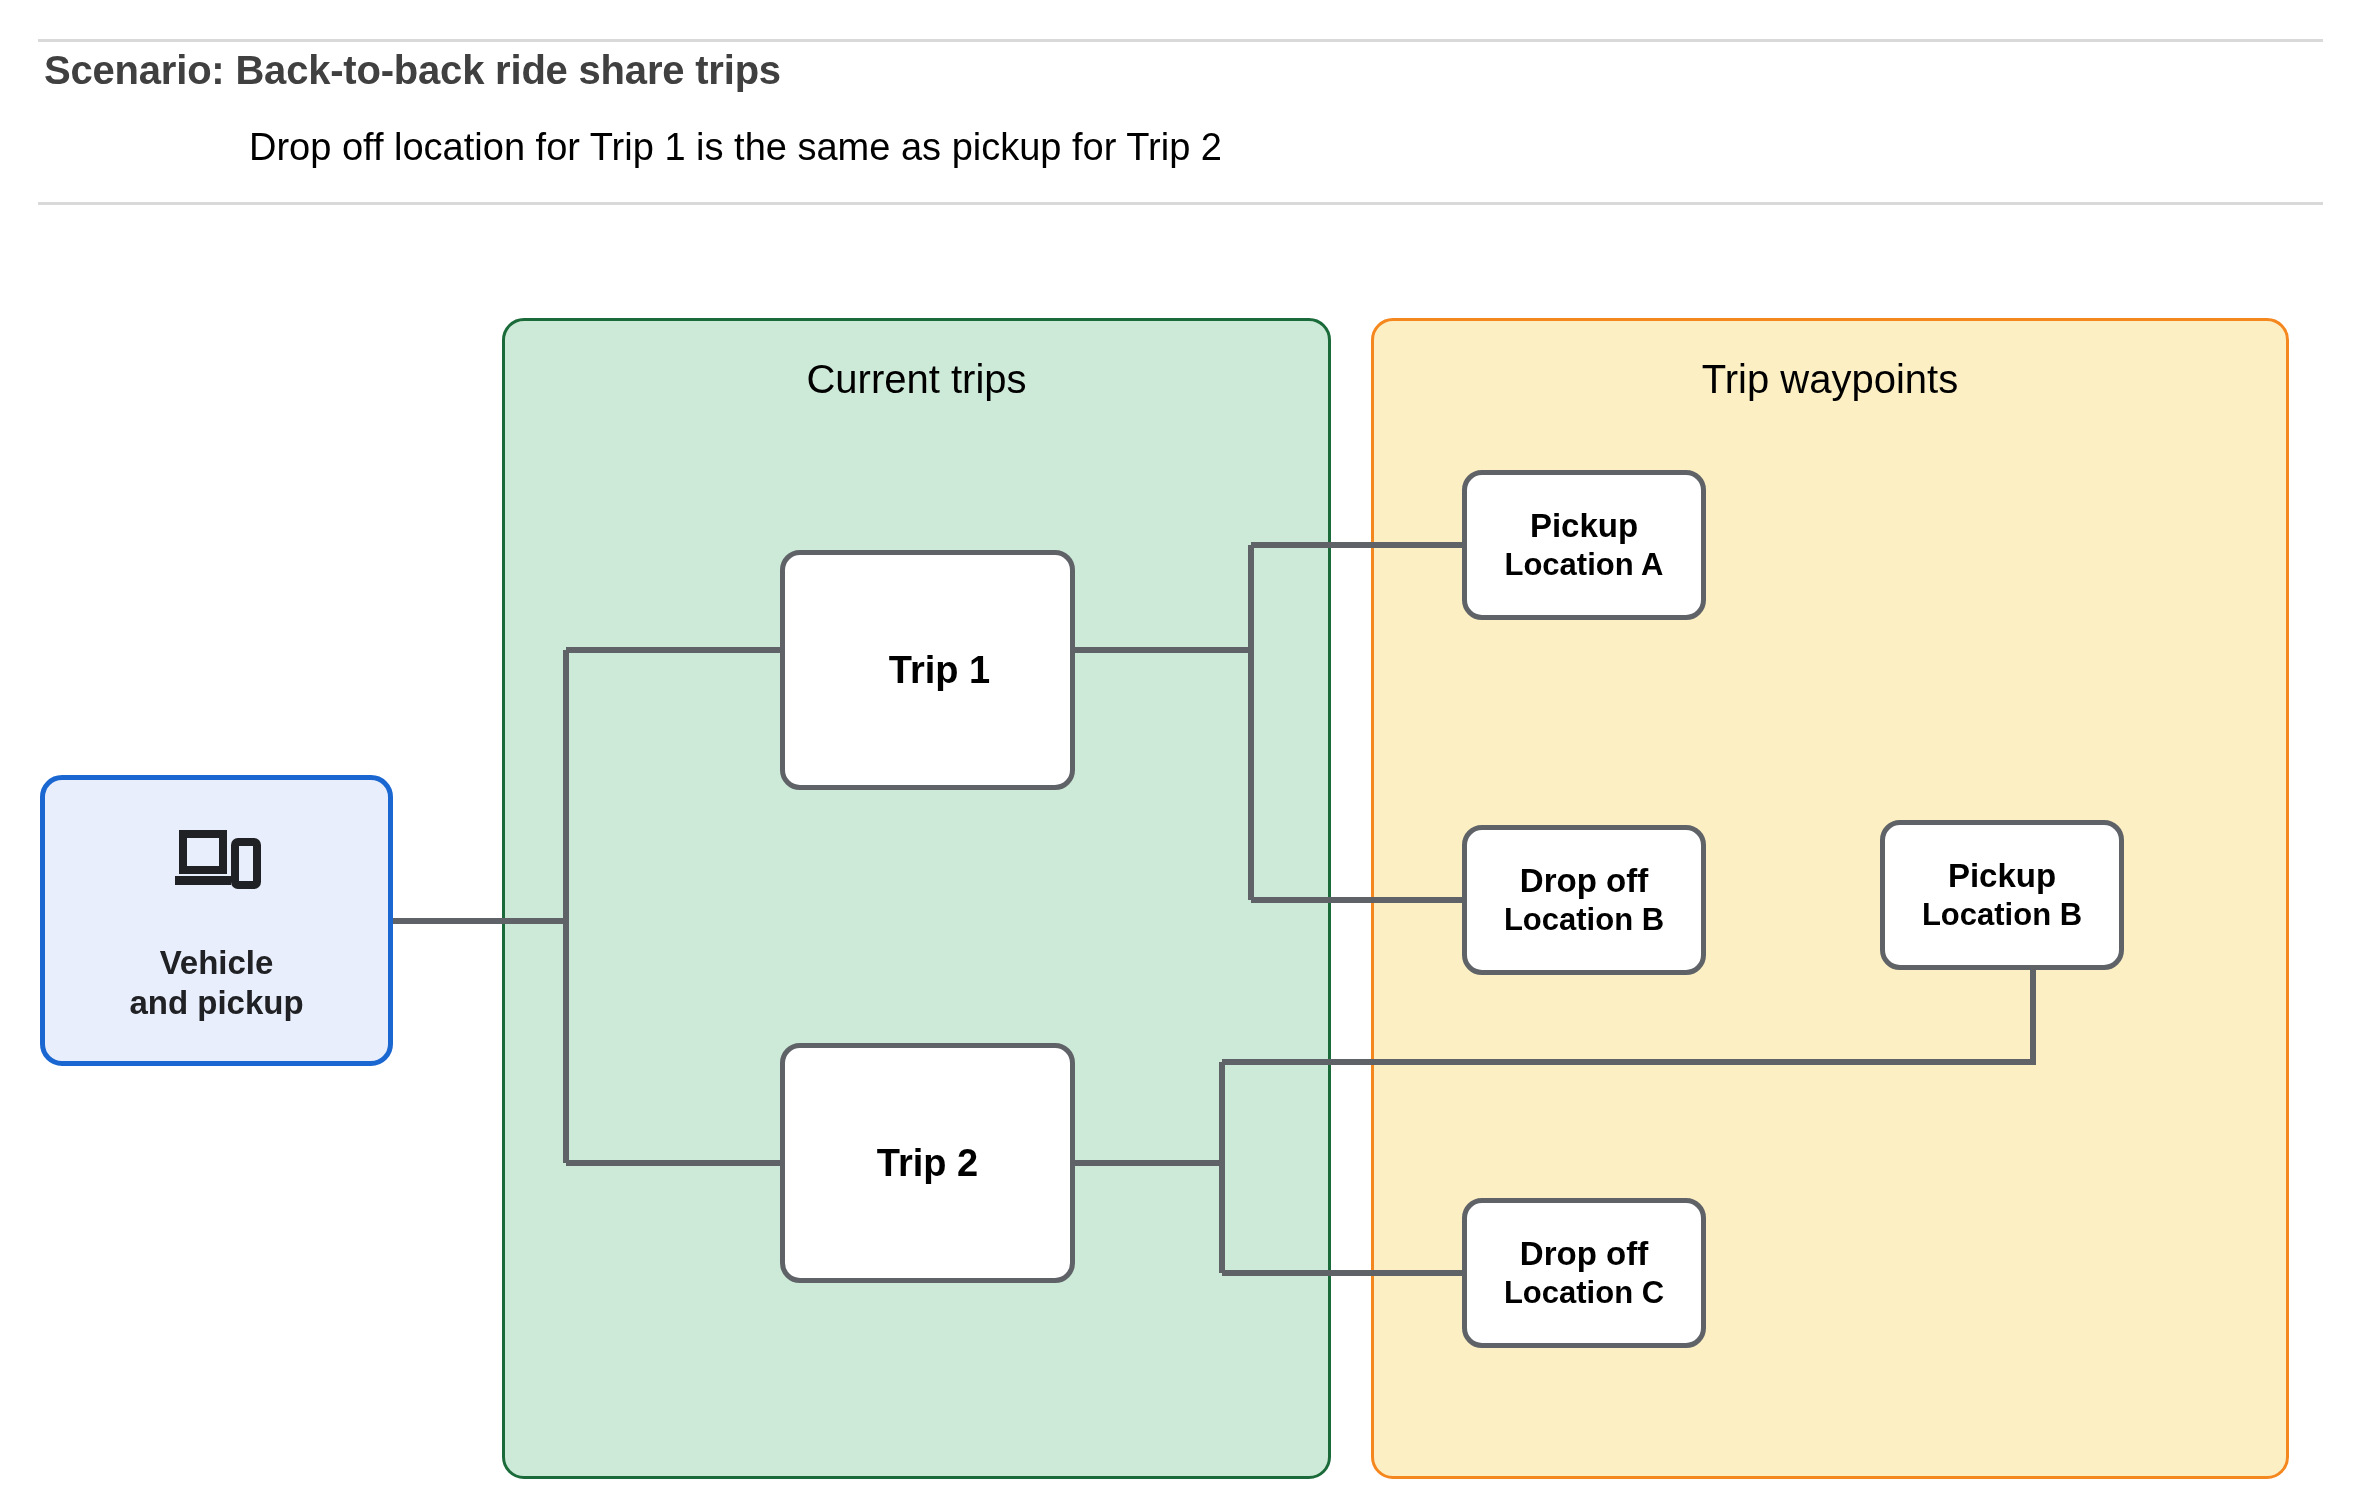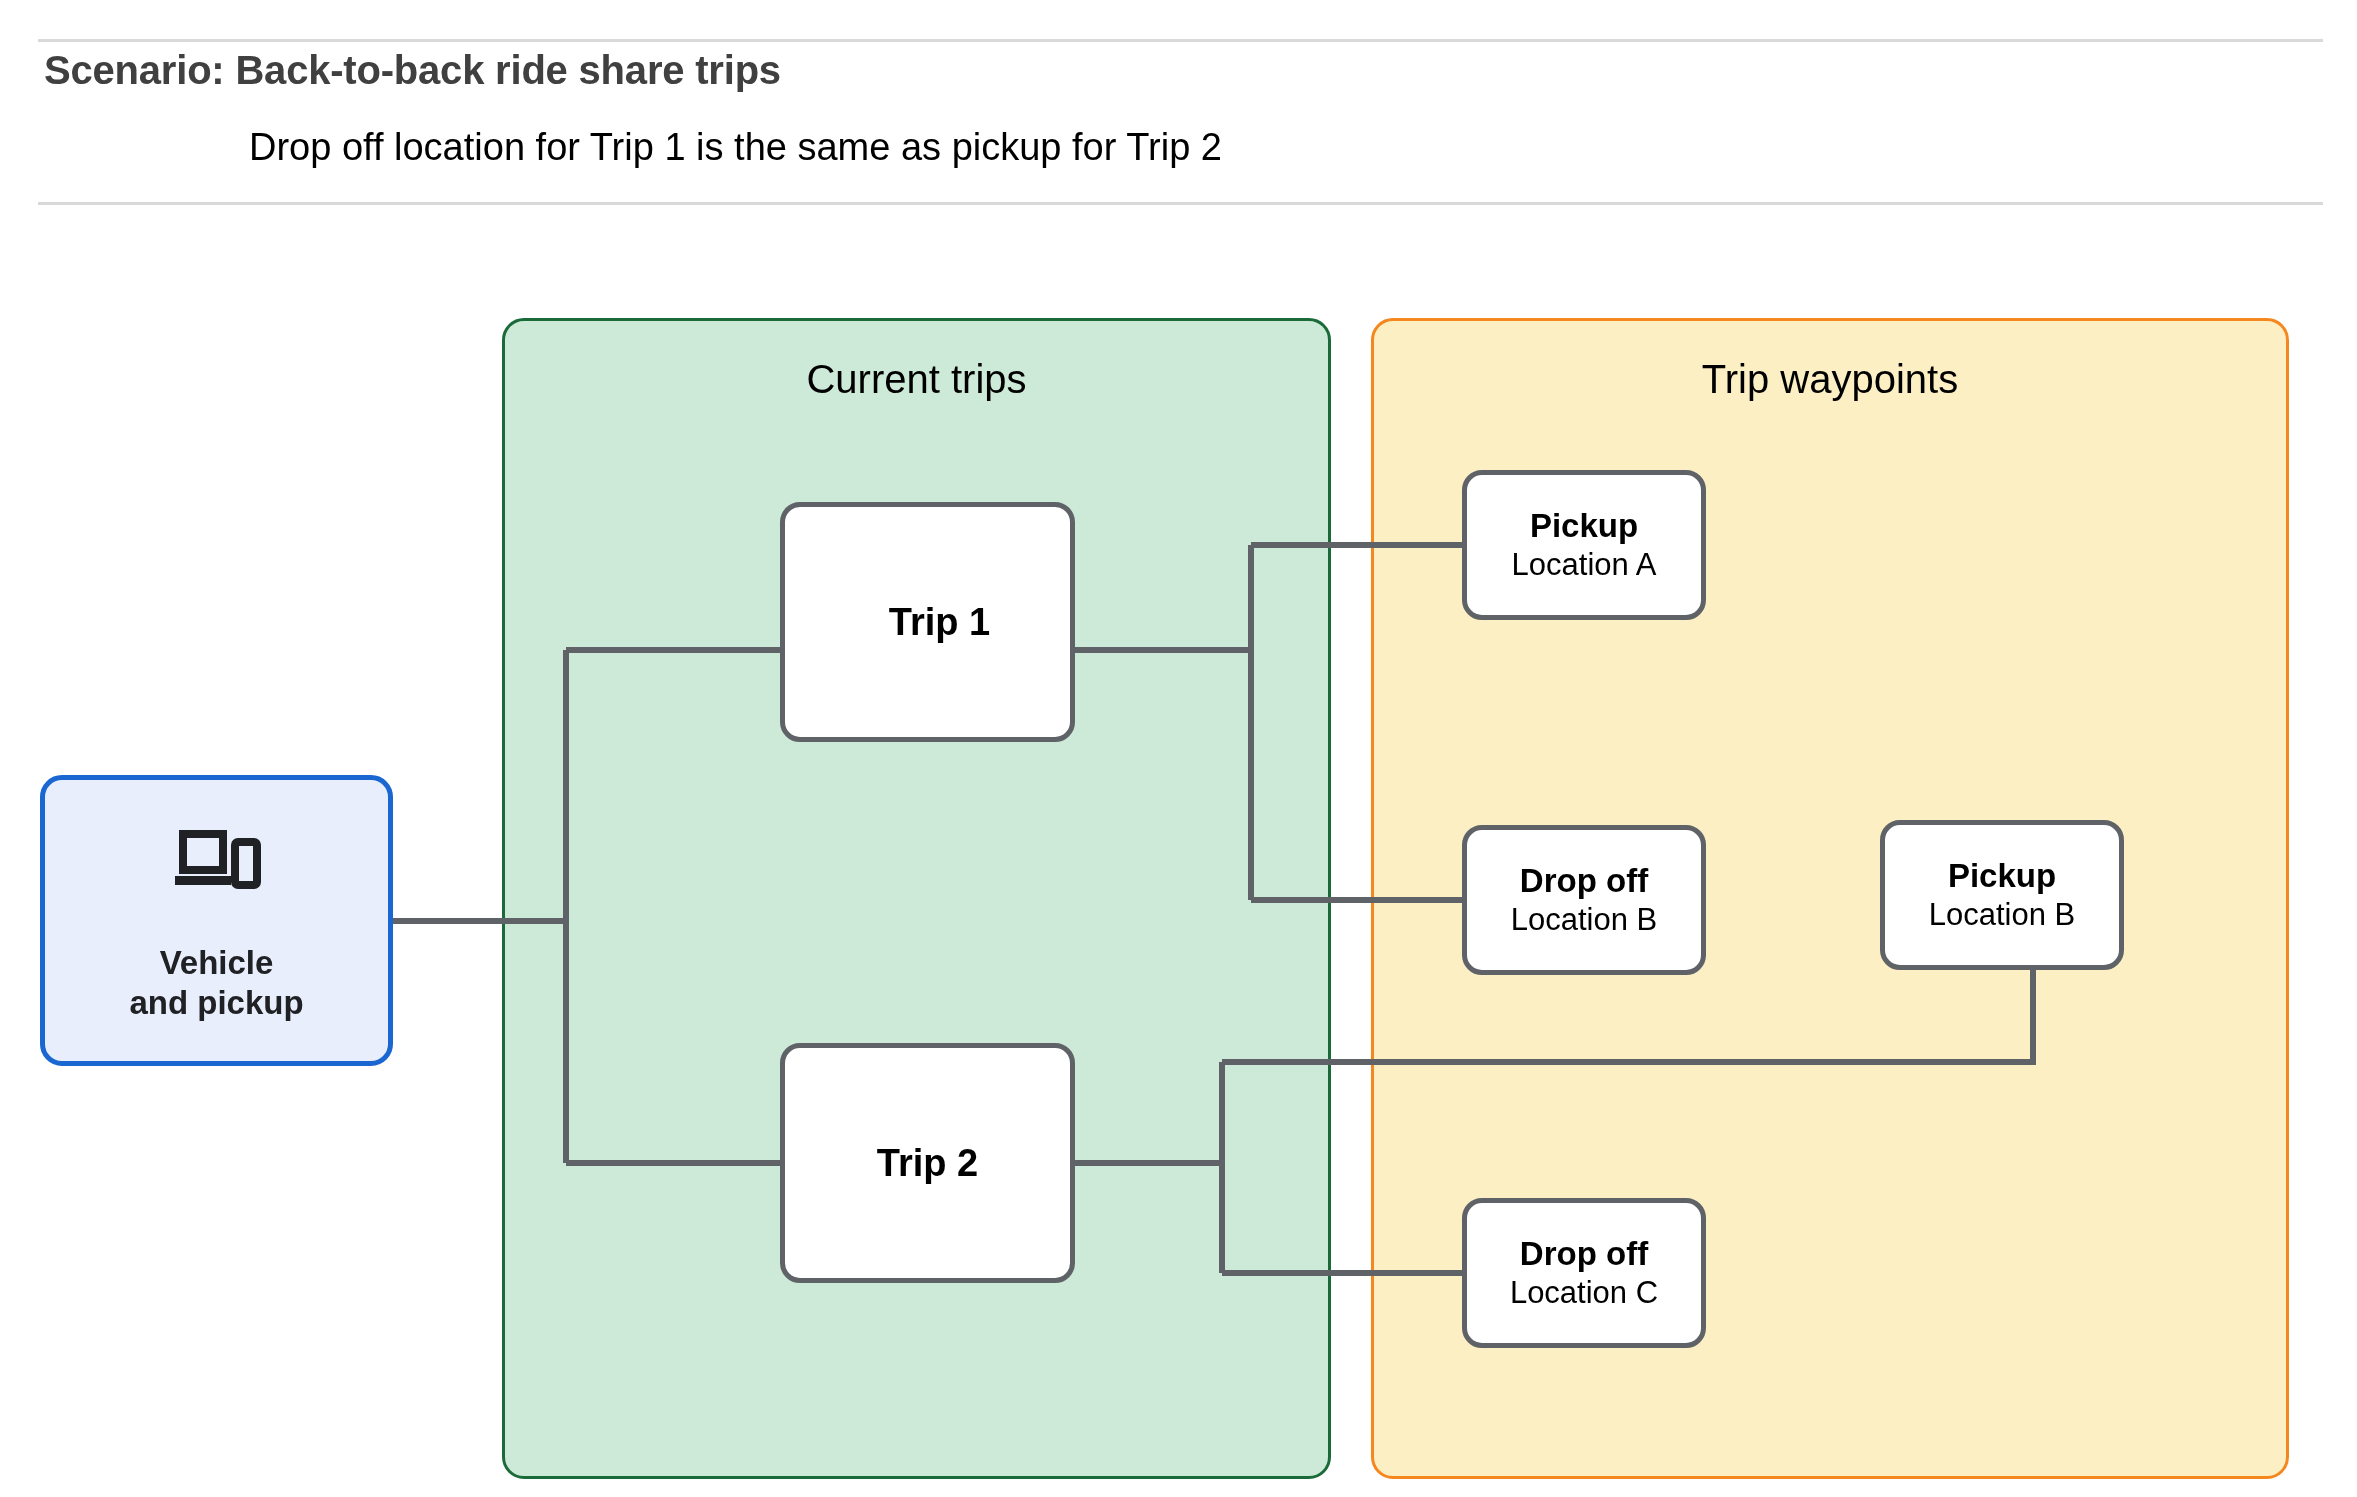--- a/index.html
+++ b/index.html
@@ -130,21 +130,21 @@
     font-weight: bold;
     color: #202124;
     line-height: 1.22;
   }
 
   
   .trip-node {
     width: 295px;
     height: 240px;
   }
-  #node-trip-1 { left: 780px; top: 502px; padding-left: 24px; }
+  #node-trip-1 { left: 780px; top: 550px; padding-left: 24px; }
   #node-trip-2 { left: 780px; top: 1043px; }
   .trip-label {
     font-size: 38px;
     font-weight: bold;
     color: #000000;
   }
 
   
   .waypoint-node {
     width: 244px;
@@ -156,21 +156,21 @@
   #node-dropoff-c  { left: 1462px; top: 1198px; }
 
   .waypoint-title {
     font-size: 33px;
     font-weight: bold;
     color: #000000;
     line-height: 1.25;
   }
   .waypoint-sub {
     font-size: 31px;
-    font-weight: normal;
+    font-weight: bold;
     color: #000000;
     line-height: 1.25;
   }
 </style>
 </head>
 <body>
 
 <div id="canvas">
 
   <div class="rule" id="rule-top"></div>

